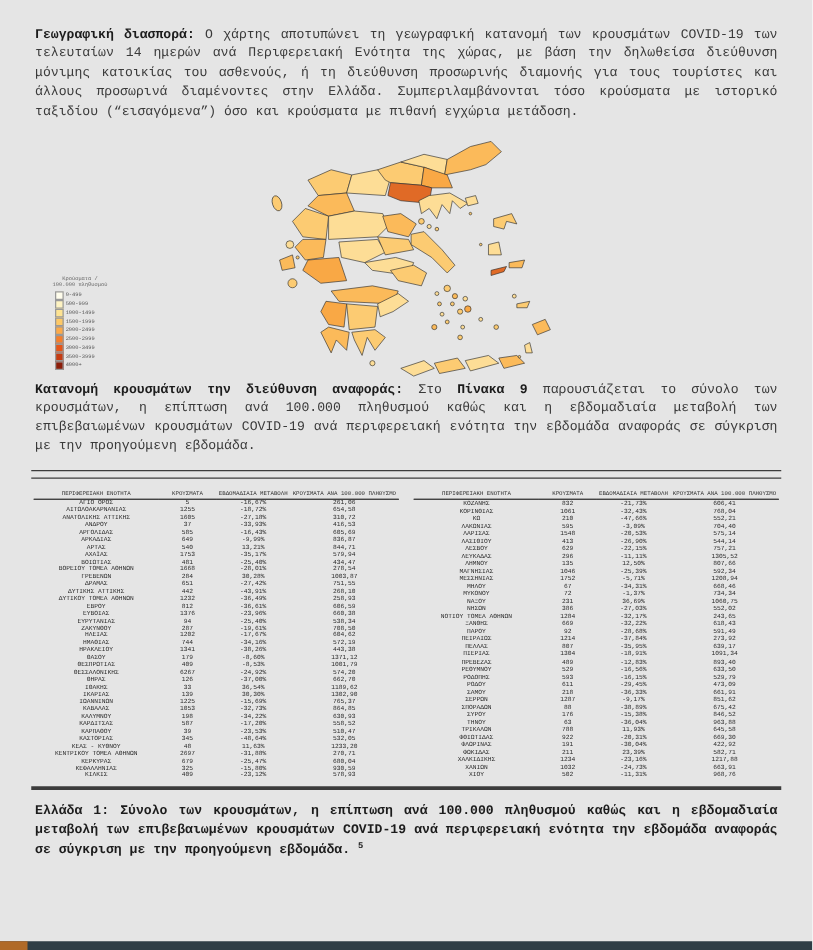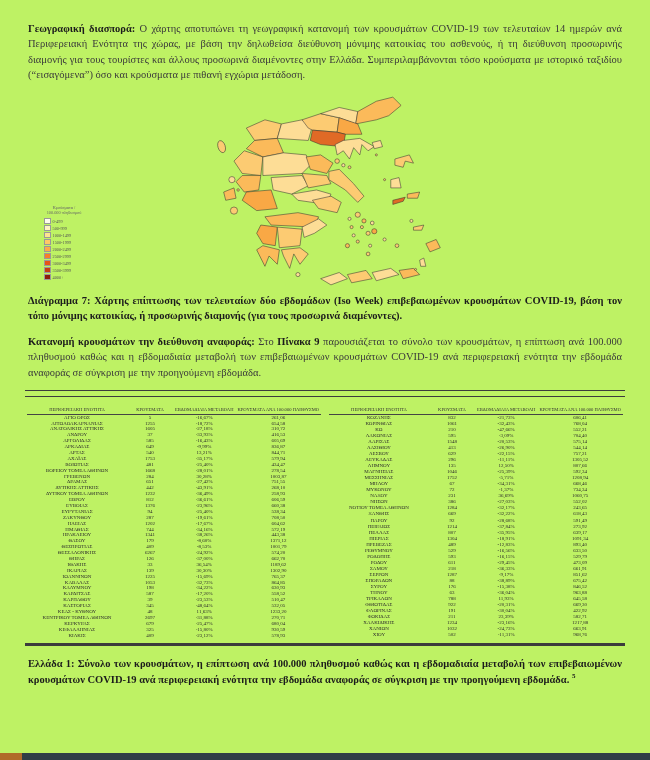--- a/index.html
+++ b/index.html
@@ -1,20 +1,20 @@
 <!DOCTYPE html>
 <html><head>
 <meta charset="utf-8">
 <style>
   html,body{margin:0;padding:0;background:#ffffff;}
   .page{
     position:relative;
     width:650px;height:760px;
-    background:#bef264;
-    font-family:Liberation Serif, serif;
+    background:#e5e5e5;
+    font-family:Liberation Mono, monospace;
     color:#333;
     overflow:hidden;
   }
   
   .intro{
     padding:10px 28px 0 28px;
     font-size:10.5px;
     line-height:1.48;
     text-align:justify;
     color:#3a3a3a;
@@ -247,21 +247,20 @@
 
         <circle cx="248" cy="124" r="1.5" fill="#FDDD96"></circle>
         <polygon points="250,130 260,128 258,133 250,133" fill="#FCCB72"></polygon>
         <polygon points="262,146 272,142 276,150 266,154" fill="#FBBA5A"></polygon>
         <polygon points="256,162 260,160 262,168 257,168" fill="#FDDD96"></polygon>
         <circle cx="252" cy="171" r="1" fill="#FCCB72"></circle>
       </g>
     </svg>
   </div>
 
-  <p class="caption"><span>Διάγραμμα 7: Χάρτης επίπτωσης των τελευταίων δύο εβδομάδων (Iso Week) επιβεβαιωμένων κρουσμάτων COVID-19, βάση τον τόπο μόνιμης κατοικίας, ή προσωρινής διαμονής (για τους προσωρινά διαμένοντες).</span></p>
   <p class="para" style="margin-top:0;"><b>Κατανομή κρουσμάτων την διεύθυνση αναφοράς:</b><span> Στο </span><b>Πίνακα 9</b><span> παρουσιάζεται το σύνολο των κρουσμάτων, η επίπτωση ανά 100.000 πληθυσμού καθώς και η εβδομαδιαία μεταβολή των επιβεβαιωμένων κρουσμάτων COVID-19 ανά περιφερειακή ενότητα την εβδομάδα αναφοράς σε σύγκριση με την προηγούμενη εβδομάδα.</span></p>
 
   <div class="table-zone">
     <div class="top-rule-1"></div>
     <div class="top-rule-2"></div>
     <div class="tables">
       <table class="data">
         <thead>
             <tr id="head-left">
               <th>ΠΕΡΙΦΕΡΕΙΑΚΗ ΕΝΟΤΗΤΑ</th>

